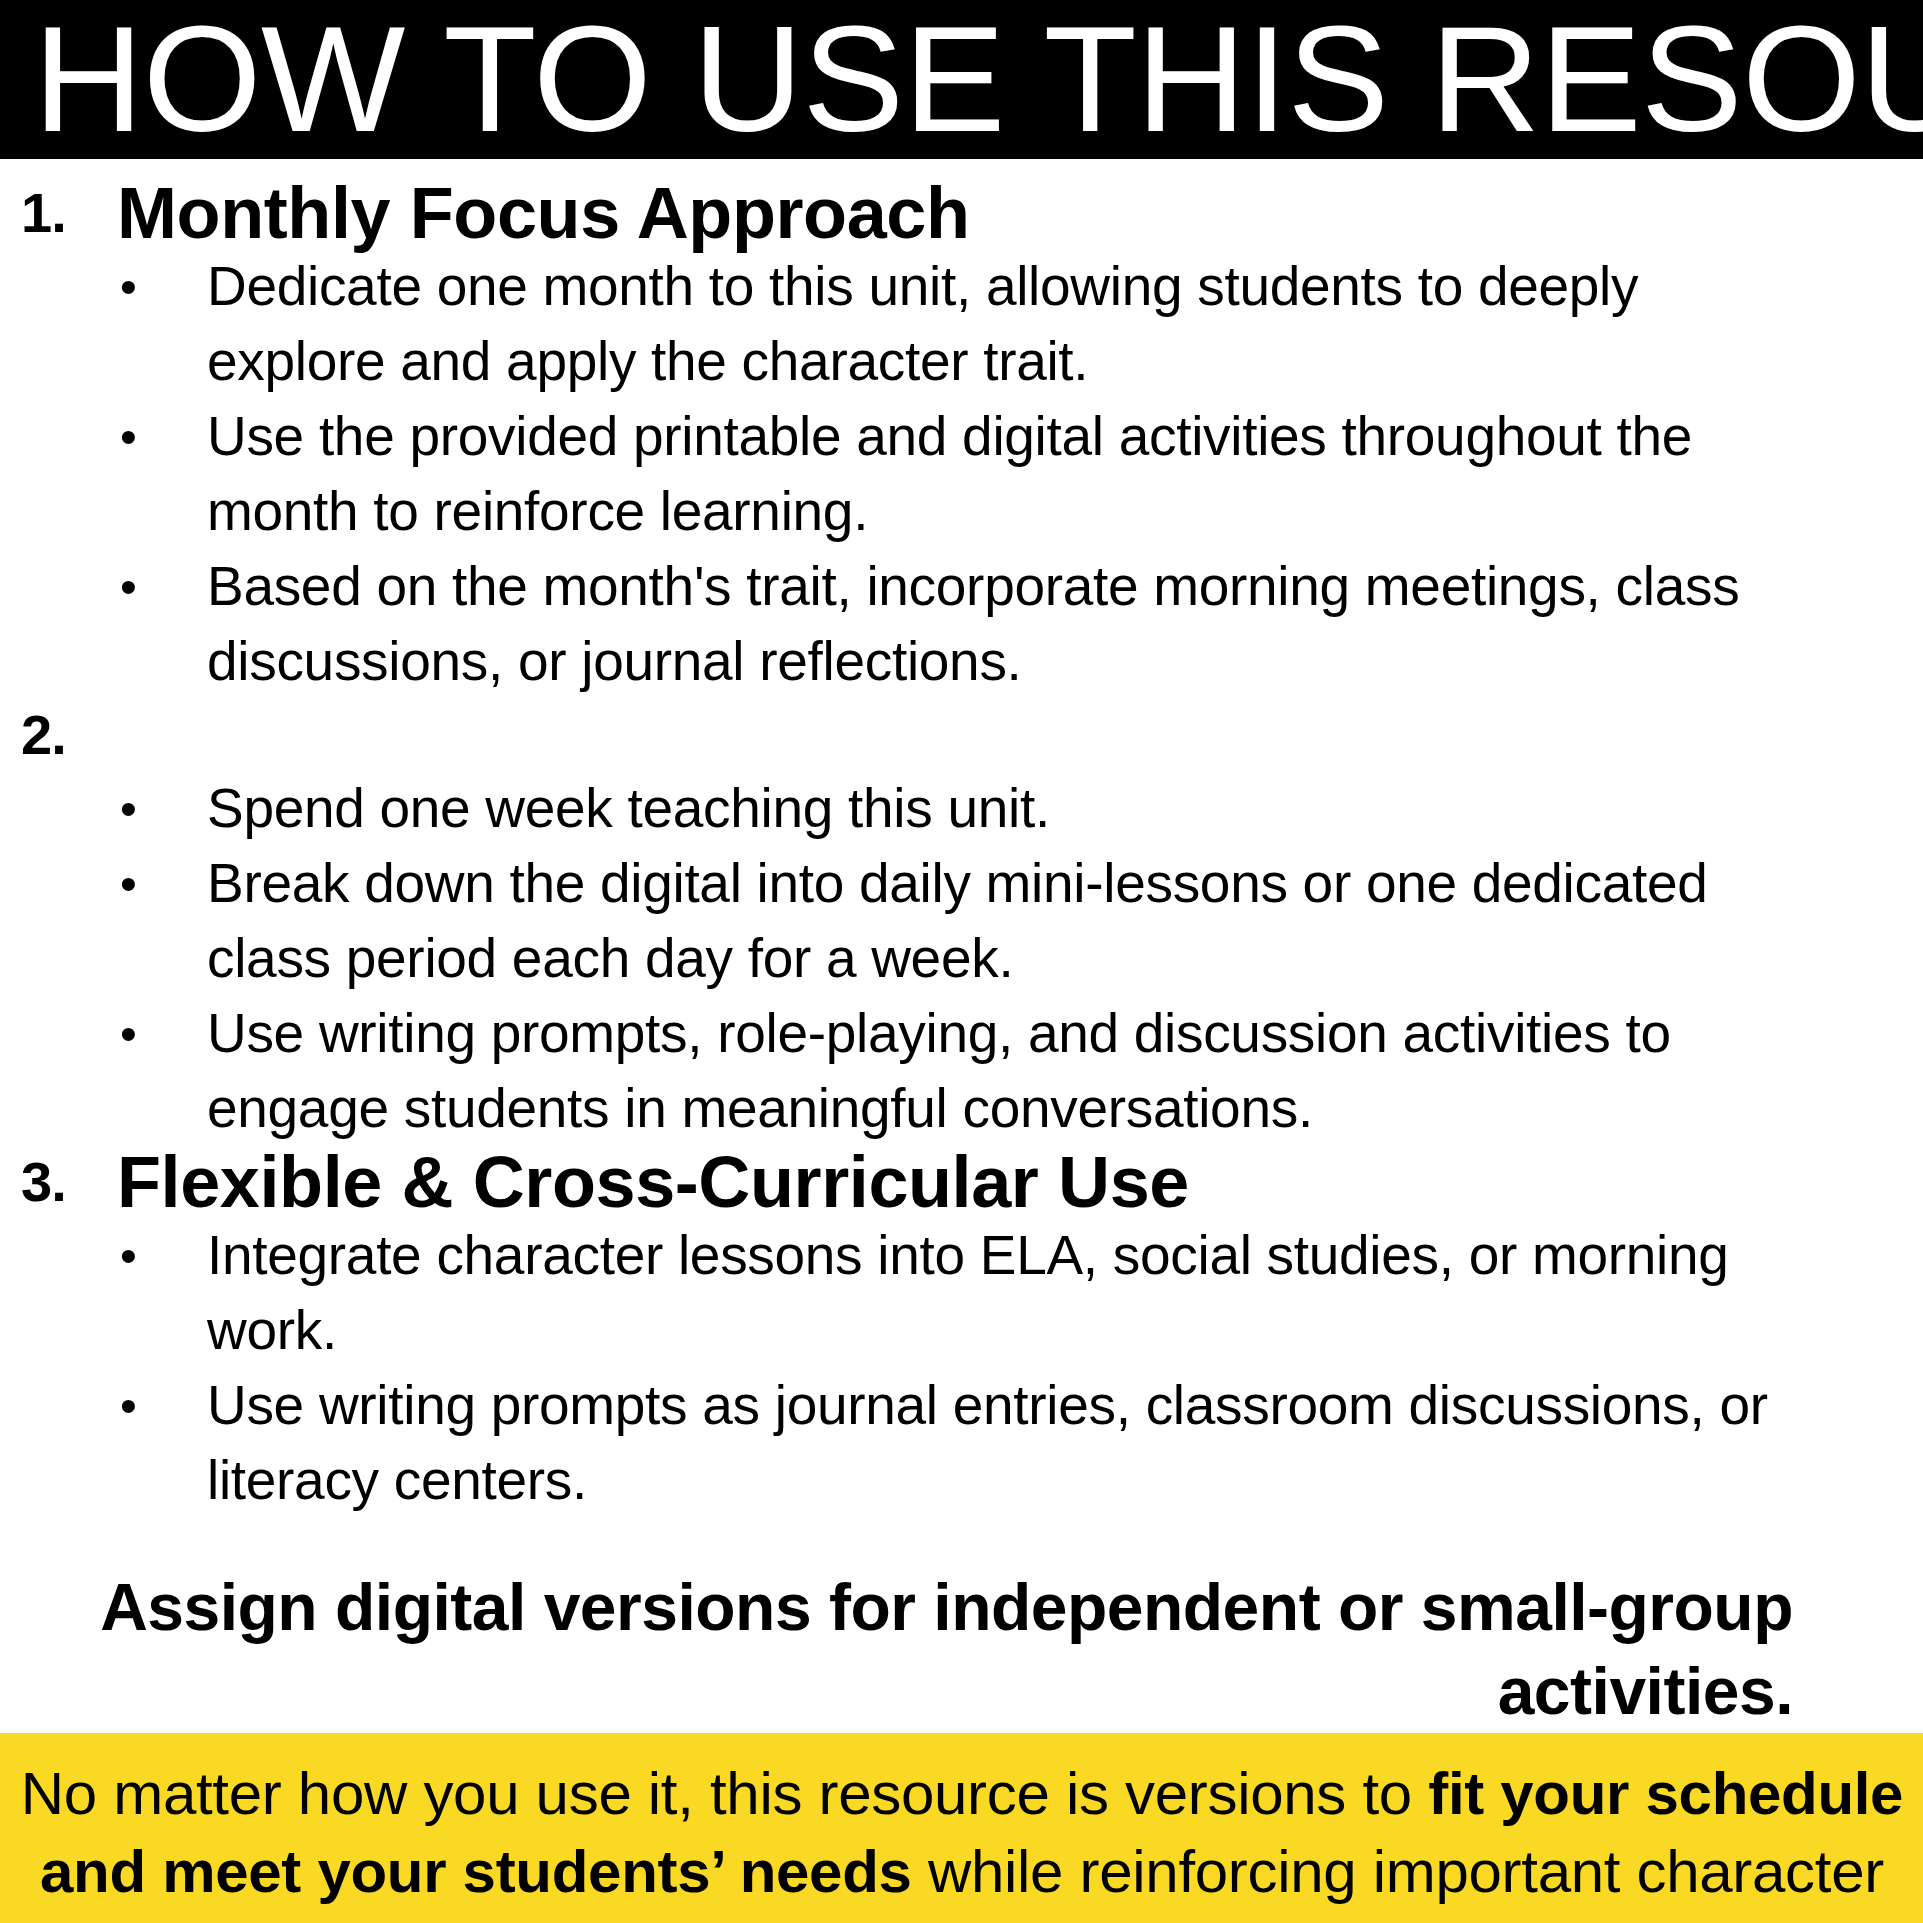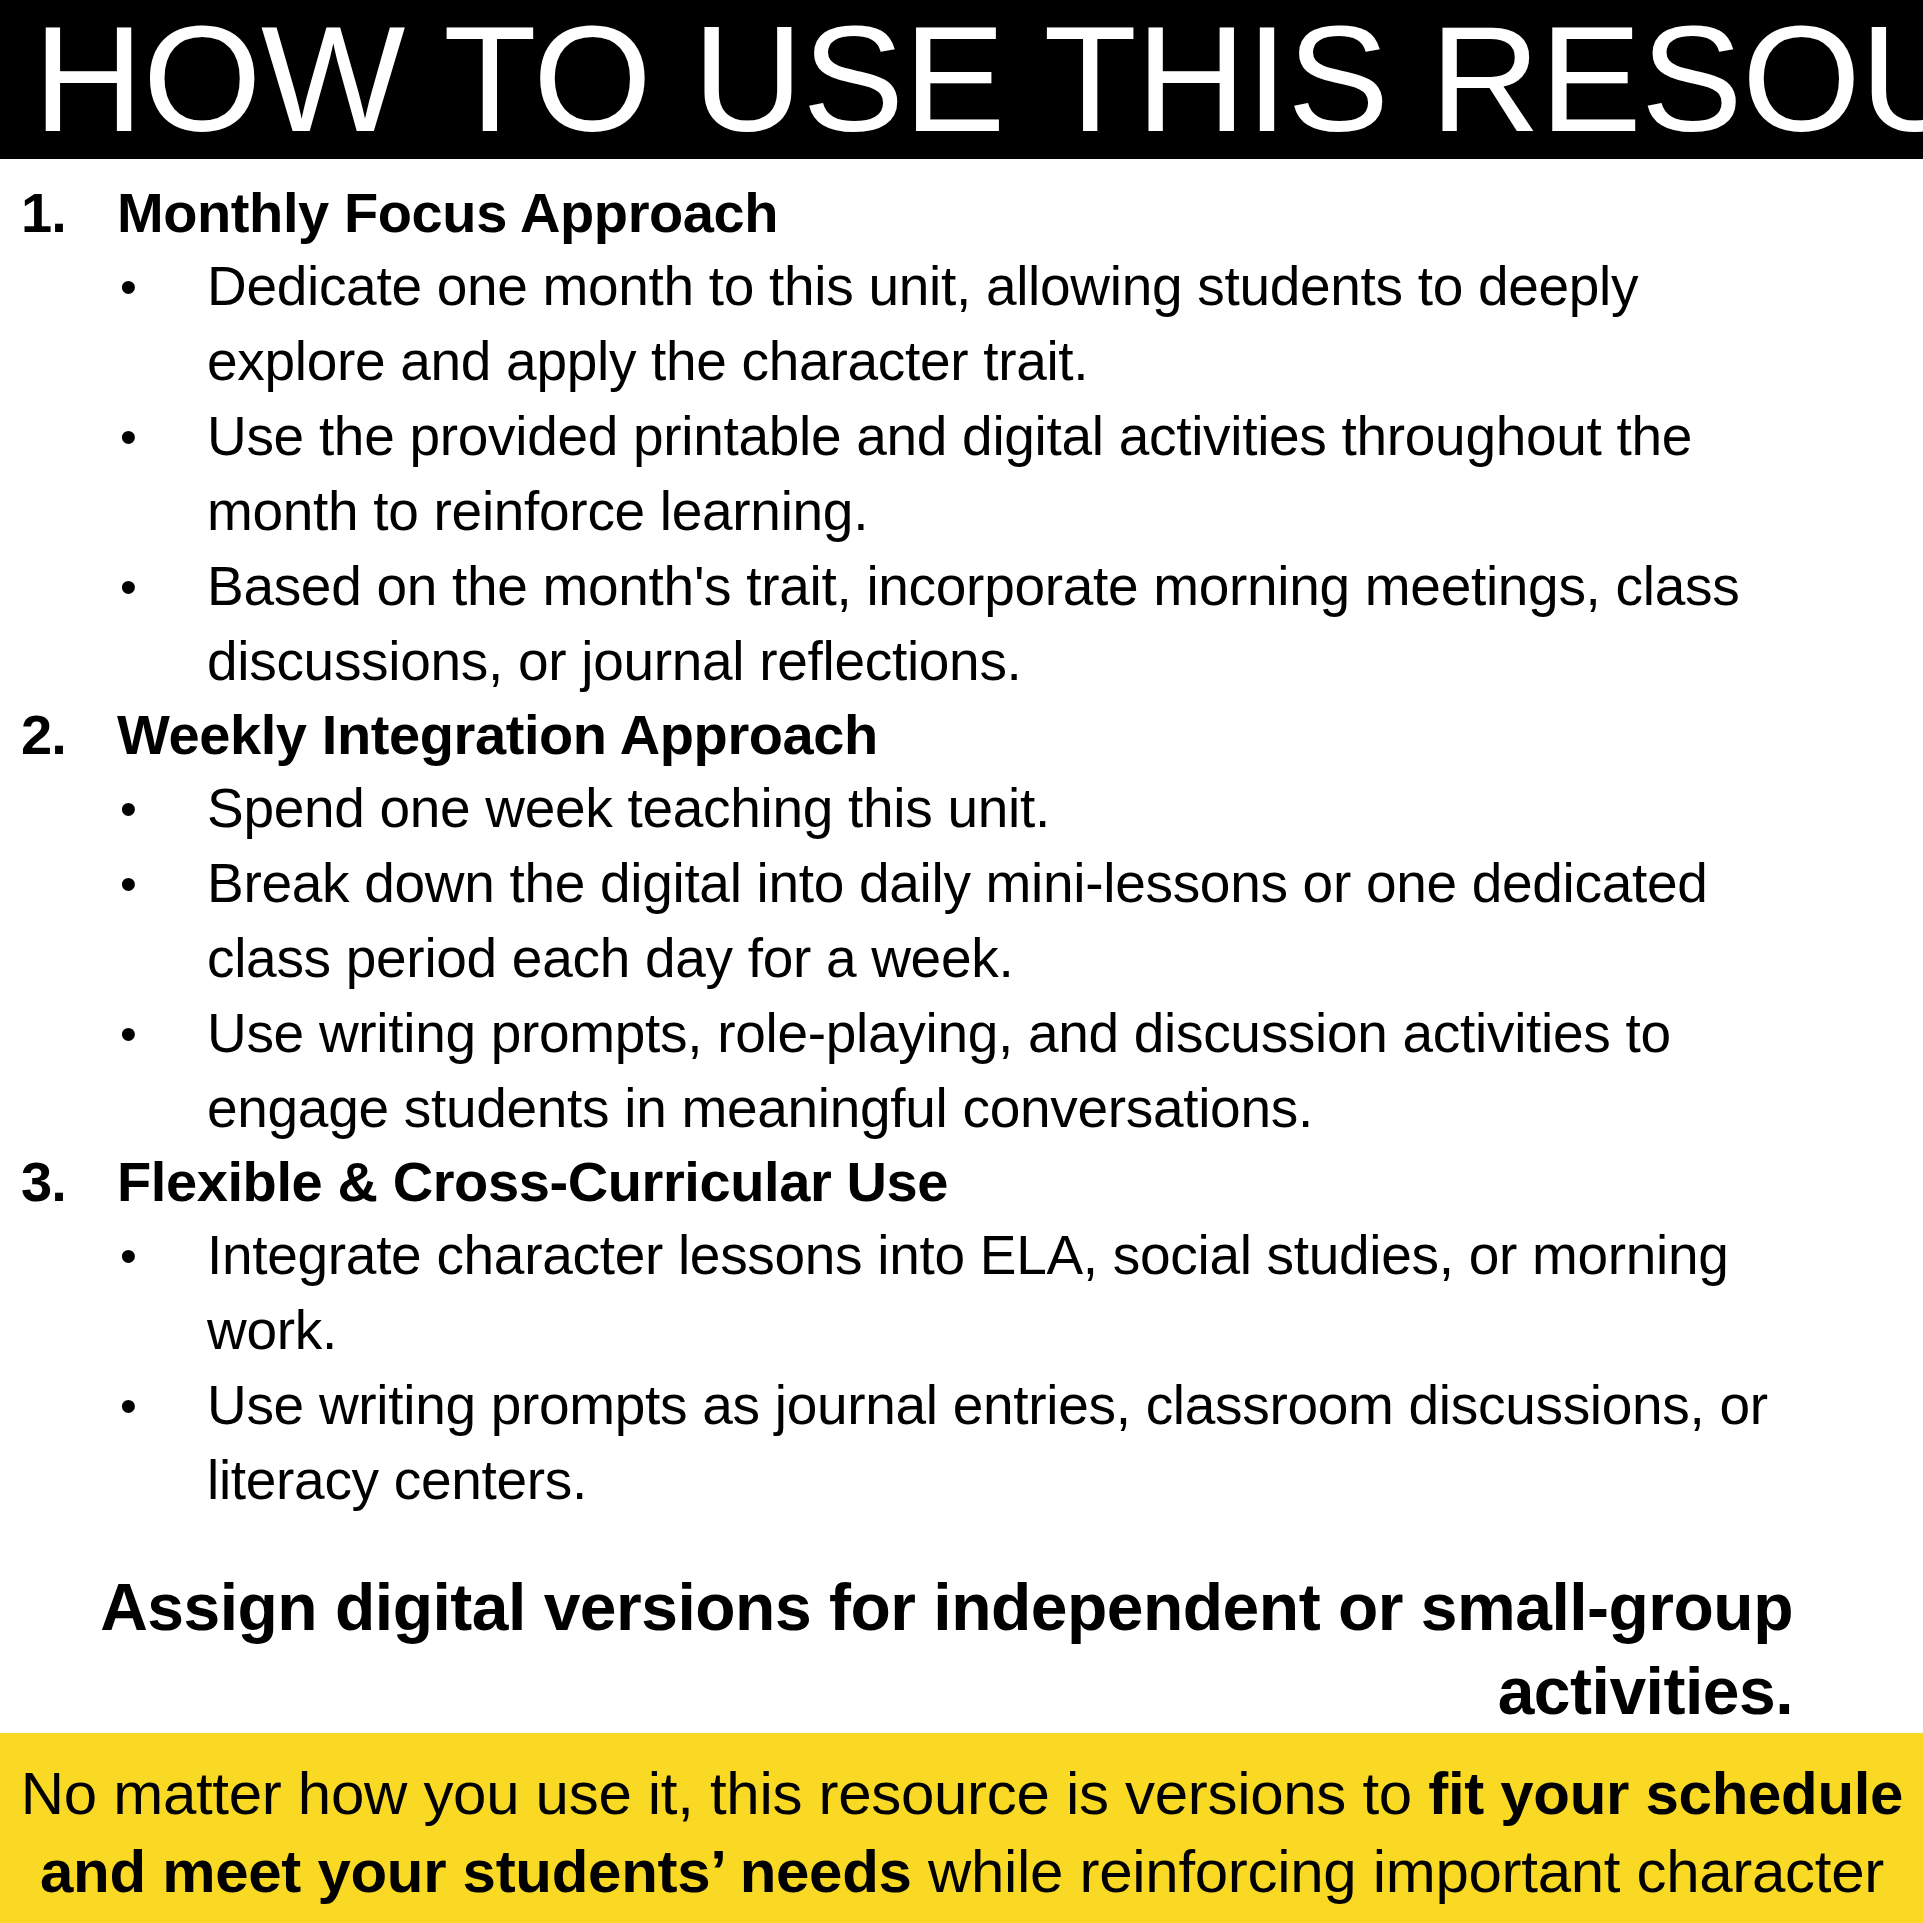--- a/index.html
+++ b/index.html
@@ -62,21 +62,21 @@
     font-weight: bold;
     font-size: 56px;
     line-height: 72px;
     width: 96px;
     flex: 0 0 96px;
     color: #000;
     letter-spacing: -0.8px;
   }
   .num-heading {
     font-weight: bold;
-    font-size: 56px;
+    font-size: 72px;
     line-height: 72px;
     color: #000;
     letter-spacing: -0.4px;
   }
 
   .bullet-list {
     margin: 0;
     padding: 0;
     list-style: none;
   }
@@ -161,21 +161,20 @@
         <span class="bullet-text">Use the provided printable and digital activities throughout the month to reinforce learning.</span>
       </li>
       <li class="bullet-item">
         <span class="bullet-dot">•</span>
         <span class="bullet-text">Based on the month's trait, incorporate morning meetings, class discussions, or journal reflections.</span>
       </li>
     </ul>
 
     <div class="num-item">
       <div class="num-marker">2.</div>
-      <div class="num-heading">Weekly Integration Approach</div>
     </div>
     <ul class="bullet-list">
       <li class="bullet-item">
         <span class="bullet-dot">•</span>
         <span class="bullet-text">Spend one week teaching this unit.</span>
       </li>
       <li class="bullet-item">
         <span class="bullet-dot">•</span>
         <span class="bullet-text">Break down the digital into daily mini-lessons or one dedicated class period each day for a week.</span>
       </li>

